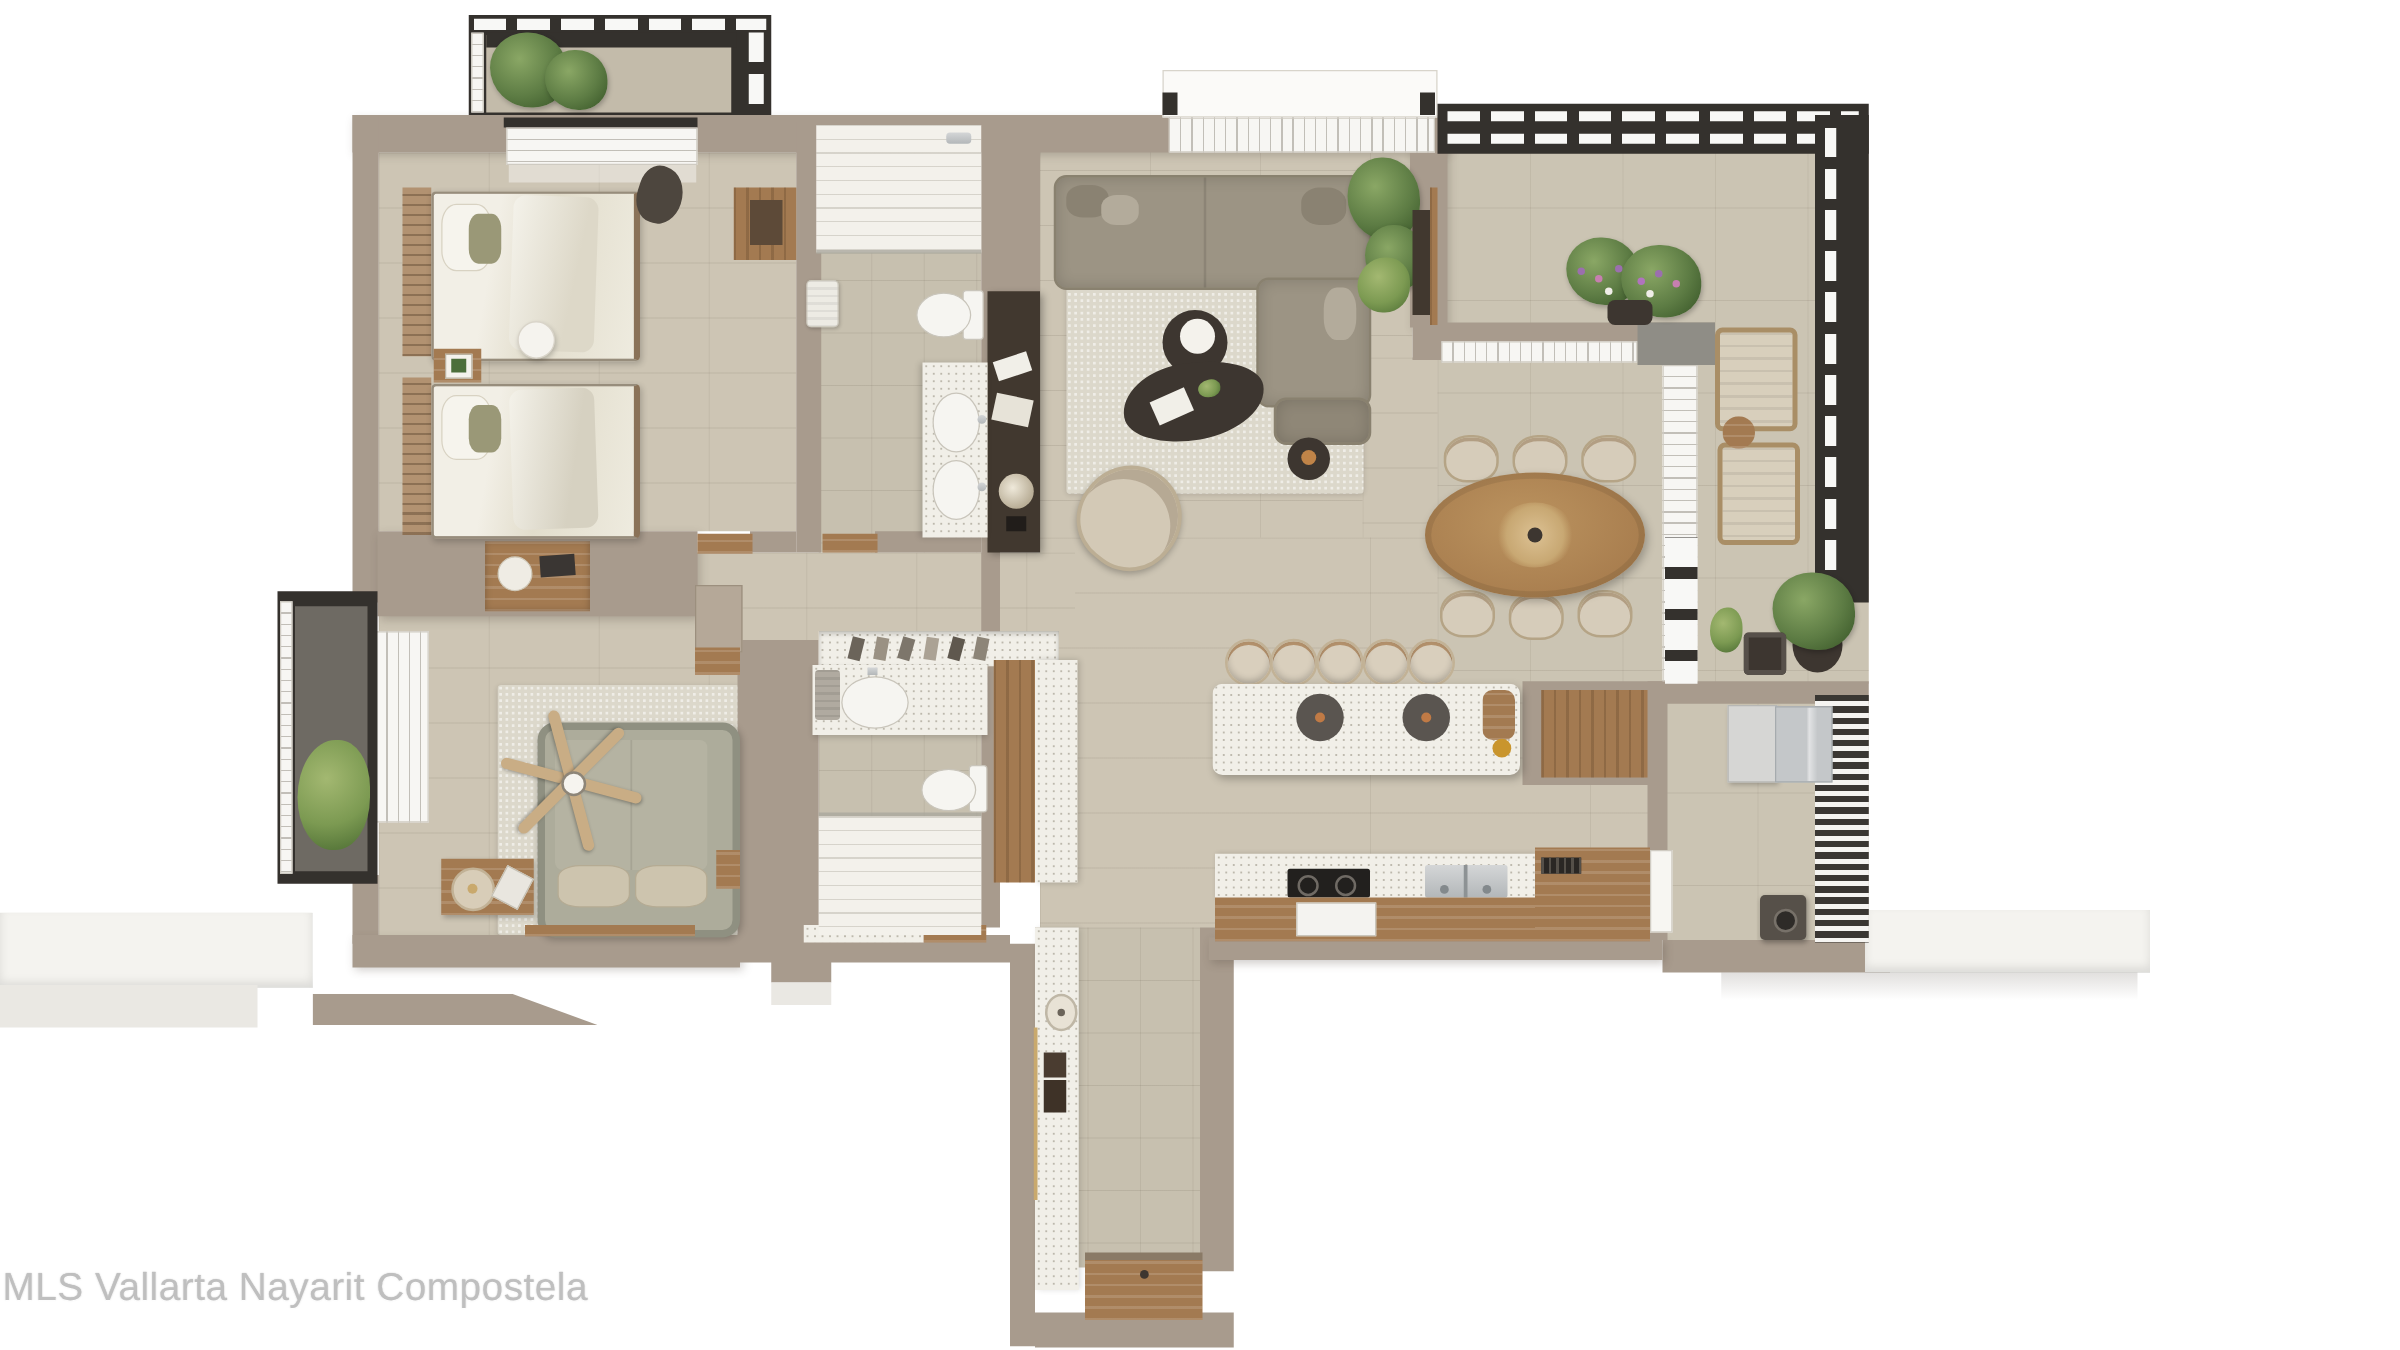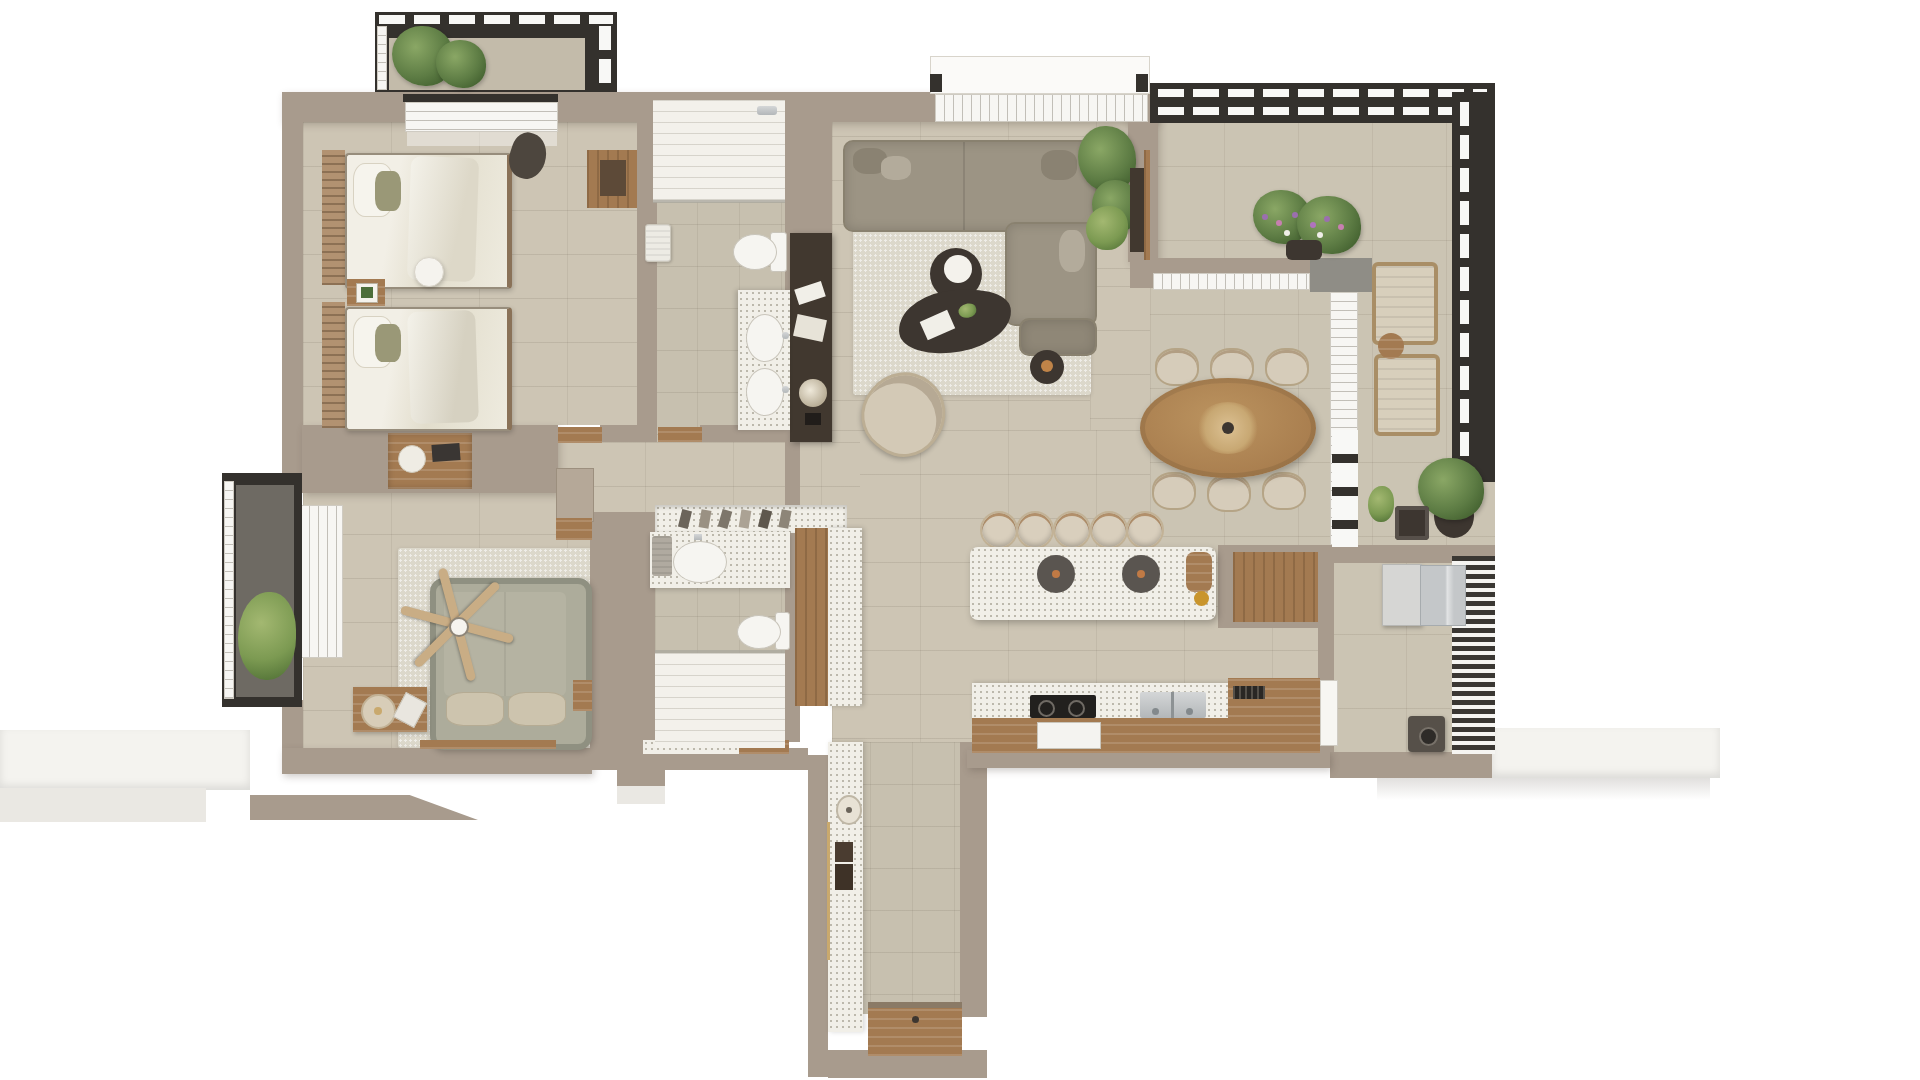--- a/index.html
+++ b/index.html
@@ -321,14 +321,15 @@
   <div class="abs porc" style="left:737px;top:615px;width:42px;height:32px;border-radius:50%"></div>
   <div class="abs" style="left:655px;top:650px;width:130px;height:3px;background:rgba(170,168,158,.8)"></div>
   <div class="abs plank" style="left:655px;top:653px;width:130px;height:95px"></div>
 
   <div class="abs" style="left:1382px;top:564px;width:38px;height:60px;background:#d6d6d4;border:1px solid #b7b7b4;box-shadow:1px 2px 4px rgba(0,0,0,.25)"></div>
   <div class="abs" style="left:1420px;top:565px;width:44px;height:59px;background:#c4c7c9;border:1px solid #a6abae;background-image:linear-gradient(90deg,transparent 55%,rgba(255,255,255,.5) 60%,transparent 75%)"></div>
   <div class="abs" style="left:1408px;top:716px;width:37px;height:36px;background:#565049;border-radius:4px;box-shadow:1px 2px 4px rgba(0,0,0,.3)">
     <div class="abs" style="left:11px;top:11px;width:15px;height:15px;border-radius:50%;background:#2e2b28;border:2px solid #777169"></div>
   </div>
 
+  <div class="abs watermark" style="left:2px;top:1012px">MLS Vallarta Nayarit Compostela</div>
 
 </div>
 
 </body></html>

